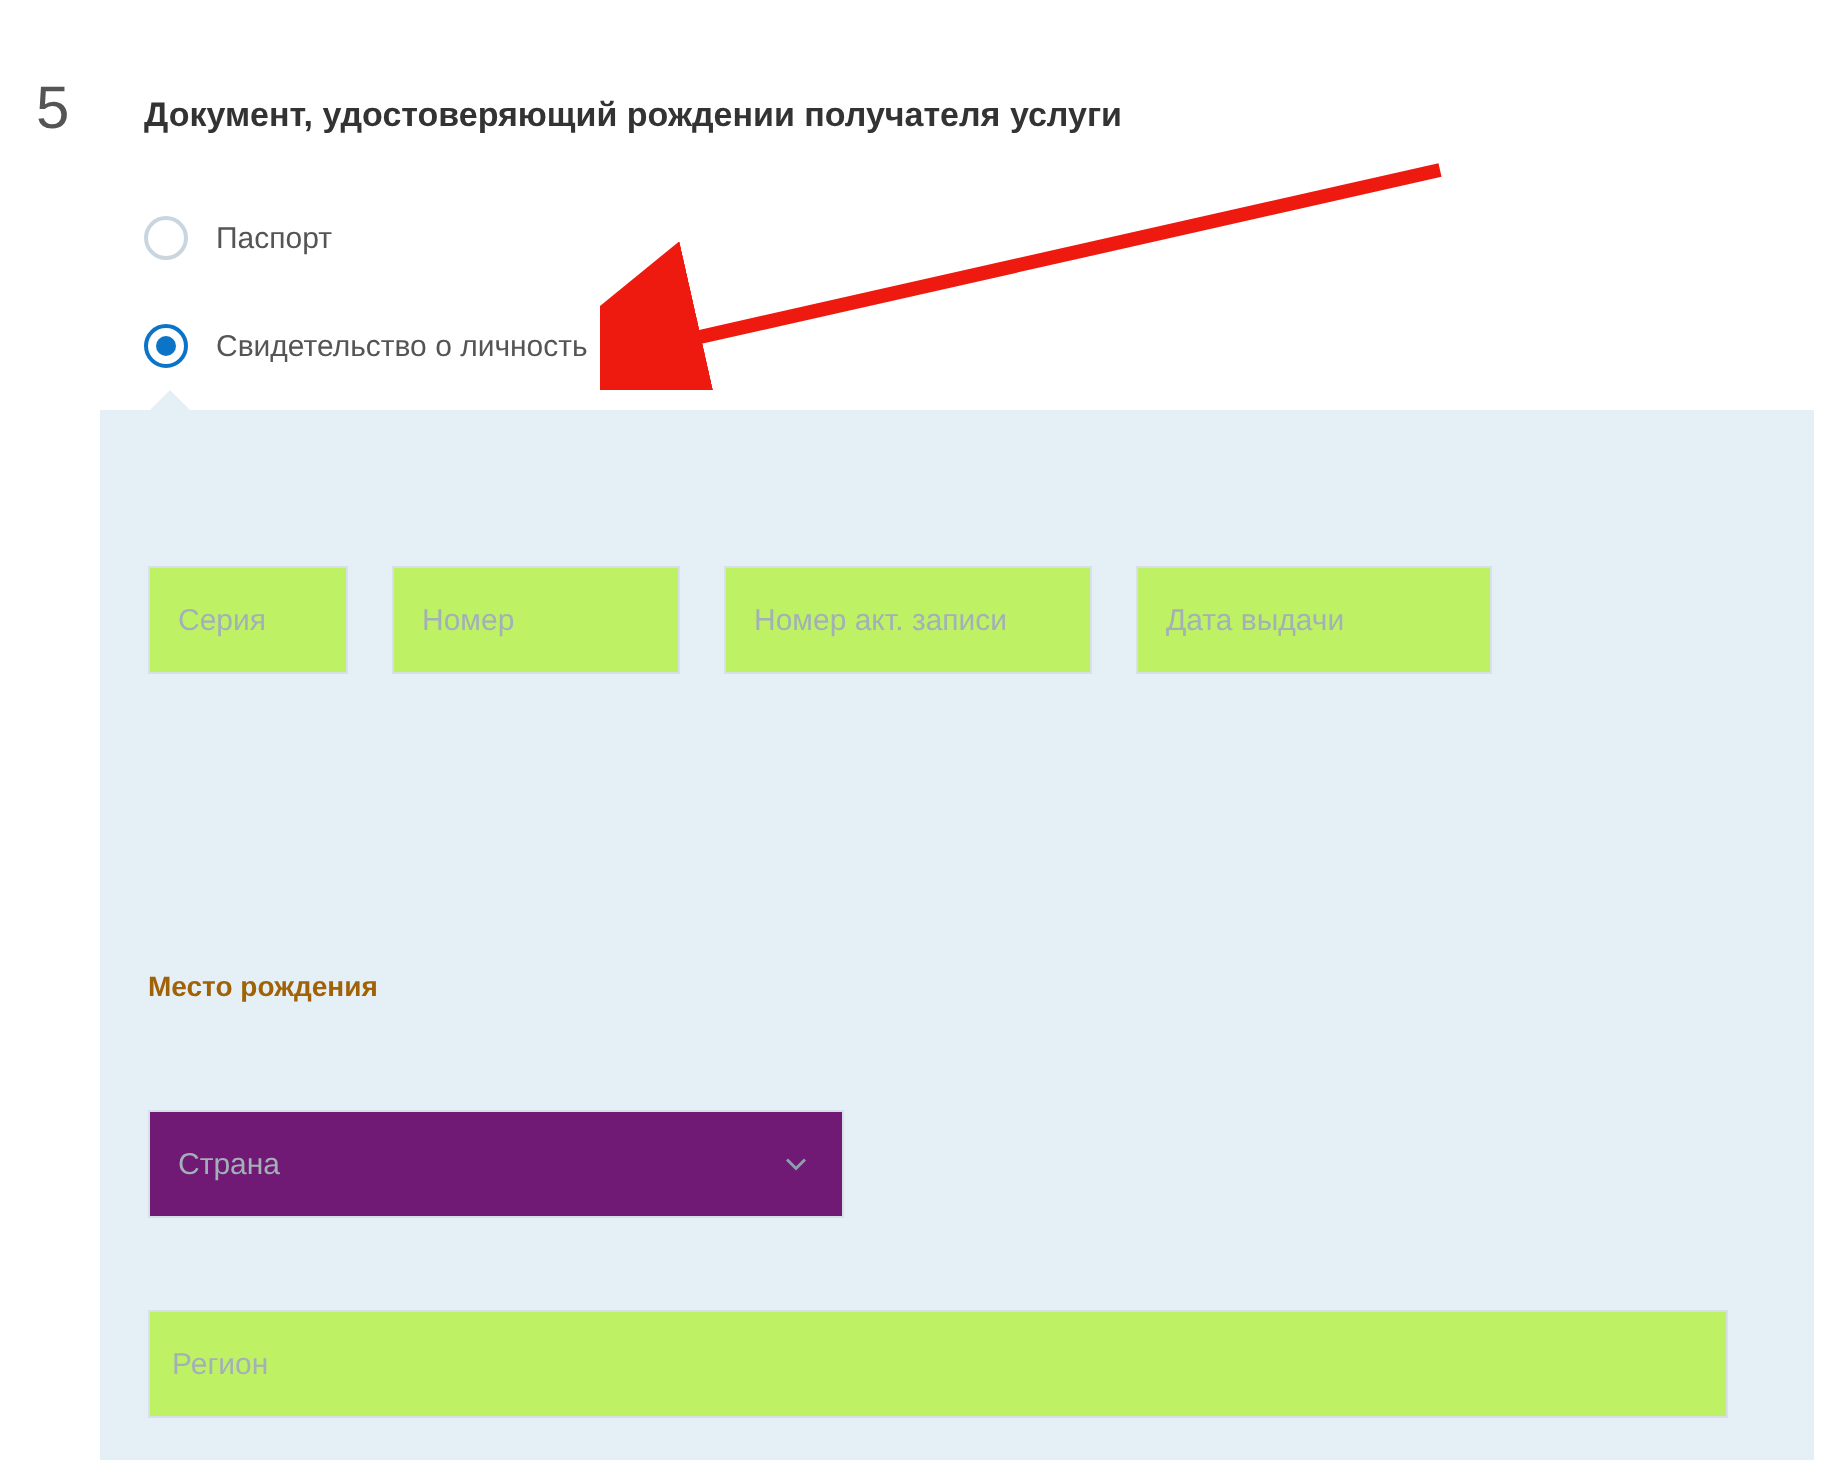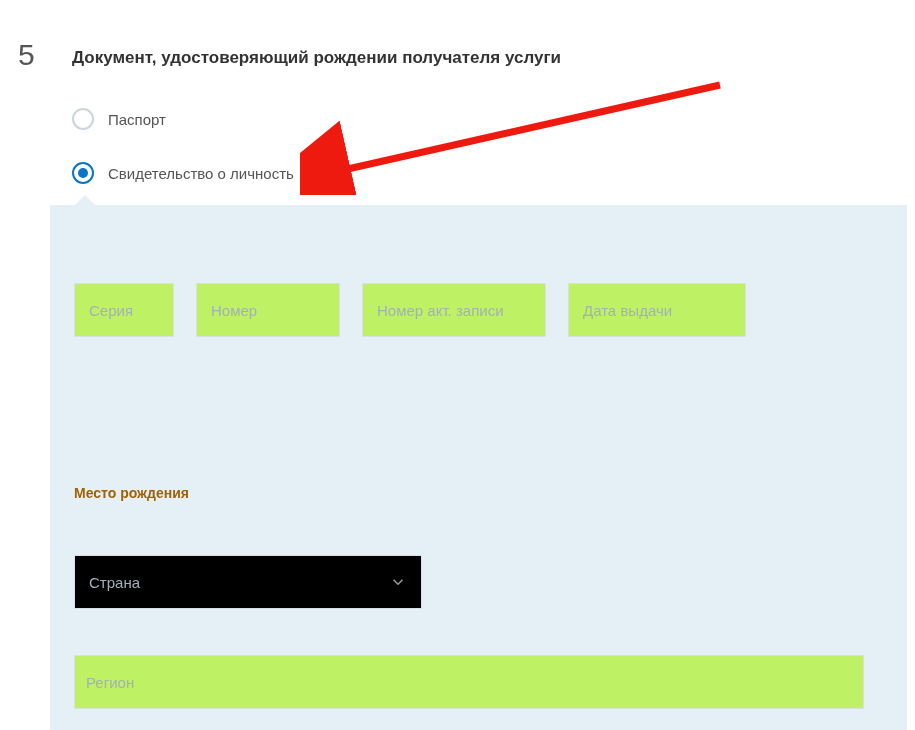--- a/index.html
+++ b/index.html
@@ -119,21 +119,21 @@
   }
   .row3 {
     position: absolute;
     left: 24px;
     top: 350px;
   }
   .select-wrap {
     position: relative;
     width: 348px;
     height: 54px;
-    background: #000000;
+    background: #701a75;
     border: 1px solid #d7e0e6;
     display: flex;
     align-items: center;
     padding: 0 14px;
     cursor: pointer;
   }
   .select-label {
     font-size: 15px;
     color: #a3b0b8;
     flex: 1;

